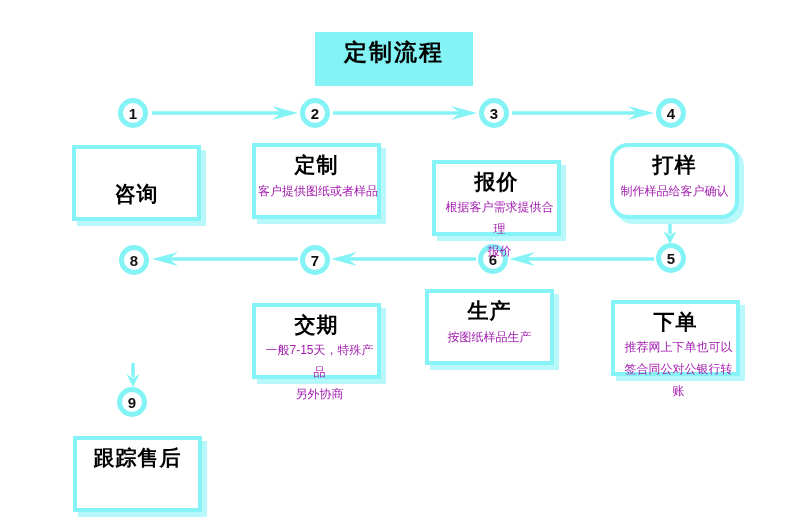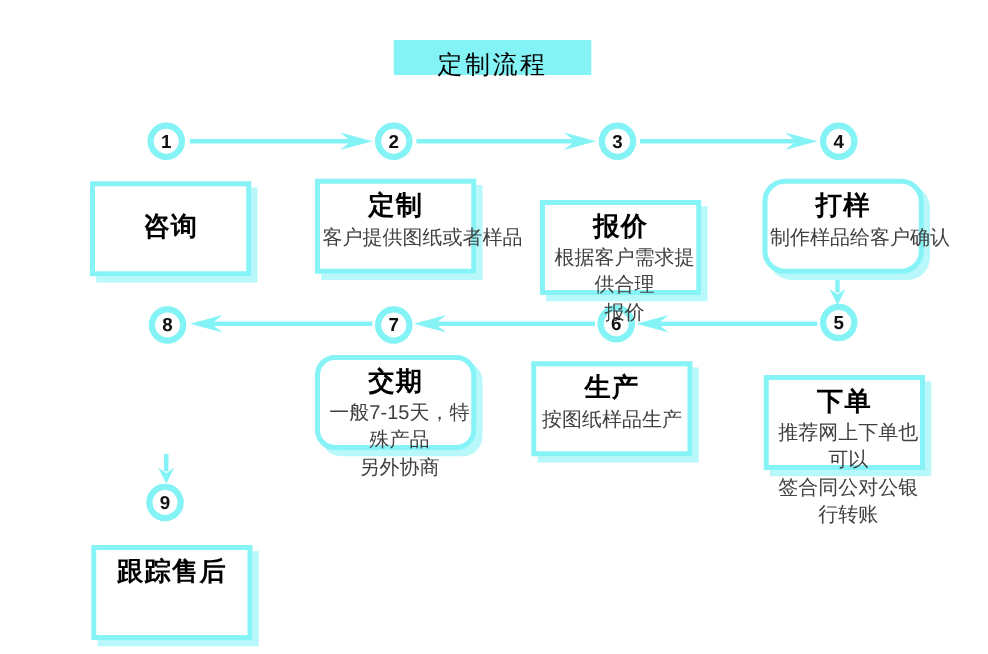--- a/index.html
+++ b/index.html
@@ -2,23 +2,23 @@
 <html><head>
 <meta charset="utf-8">
 <style>
   html,body{margin:0;padding:0;background:#ffffff;}
   .canvas{
     position:relative;width:790px;height:523px;background:#ffffff;overflow:hidden;
     font-family:"Liberation Sans","DejaVu Sans",sans-serif;color:#000;
   }
   
   .title-banner{
-    position:absolute;left:315px;top:32px;width:158px;height:28px;
+    position:absolute;left:315px;top:32px;width:158px;height:54px;
     background:#83f3f6;text-align:center;line-height:41px;
-    font-size:20px;font-weight:normal;letter-spacing:2px;color:#000;
+    font-size:23px;font-weight:bold;letter-spacing:2px;color:#000;
   }
   
   .circle{
     position:absolute;width:30px;height:30px;box-sizing:border-box;
     border:5px solid #83f3f6;border-radius:50%;background:#fff;
     display:flex;align-items:center;justify-content:center;
     font-size:15px;font-weight:bold;color:#111;
   }
   .c1{left:118px;top:98px;}  .c2{left:300px;top:98px;}
   .c3{left:479px;top:98px;}  .c4{left:656px;top:98px;}
@@ -32,29 +32,29 @@
   .a45{left:660px;top:218px;} .a89{left:123px;top:363px;}
   
   .box{
     position:absolute;width:129px;height:76px;box-sizing:border-box;
     background:#fff;border:4px solid #86f3f6;
     box-shadow:5px 5px 0 0 #b9f8fa;
   }
   .b1{left:72px;top:145px;}  .b2{left:252px;top:143px;}
   .b3{left:432px;top:160px;} .b4{left:610px;top:143px;border-radius:18px;}
   .b5{left:611px;top:288px;margin-top:12px;} .b6{left:425px;top:289px;}
-  .b7{left:252px;top:284px;border-radius:16px;} .b8{left:72px;top:289px;}
+  .b7{left:252px;top:303px;} .b8{left:72px;top:289px;}
   .b9{left:73px;top:436px;}
   .box-title{
     font-size:21px;font-weight:bold;text-align:center;
     line-height:24px;margin-top:6px;letter-spacing:1px;
   }
-  .b1 .box-title{margin-top:0;line-height:66px;}
+  .b1 .box-title{margin-top:12px;line-height:66px;}
   .box-desc{
-    font-size:16px;font-weight:500;line-height:22px;margin-top:3px;color:#404040;
+    font-size:12px;font-weight:500;line-height:22px;margin-top:3px;color:#a21caf;
   }
   .desc-center{text-align:center;white-space:nowrap;padding:0 2px;}
   .desc-left{text-align:center;white-space:pre-line;padding:0 0 0 6px;margin-top:2px;}
   svg{display:block;}
 </style>
 </head>
 <body>
 
 <div class="canvas">
 

